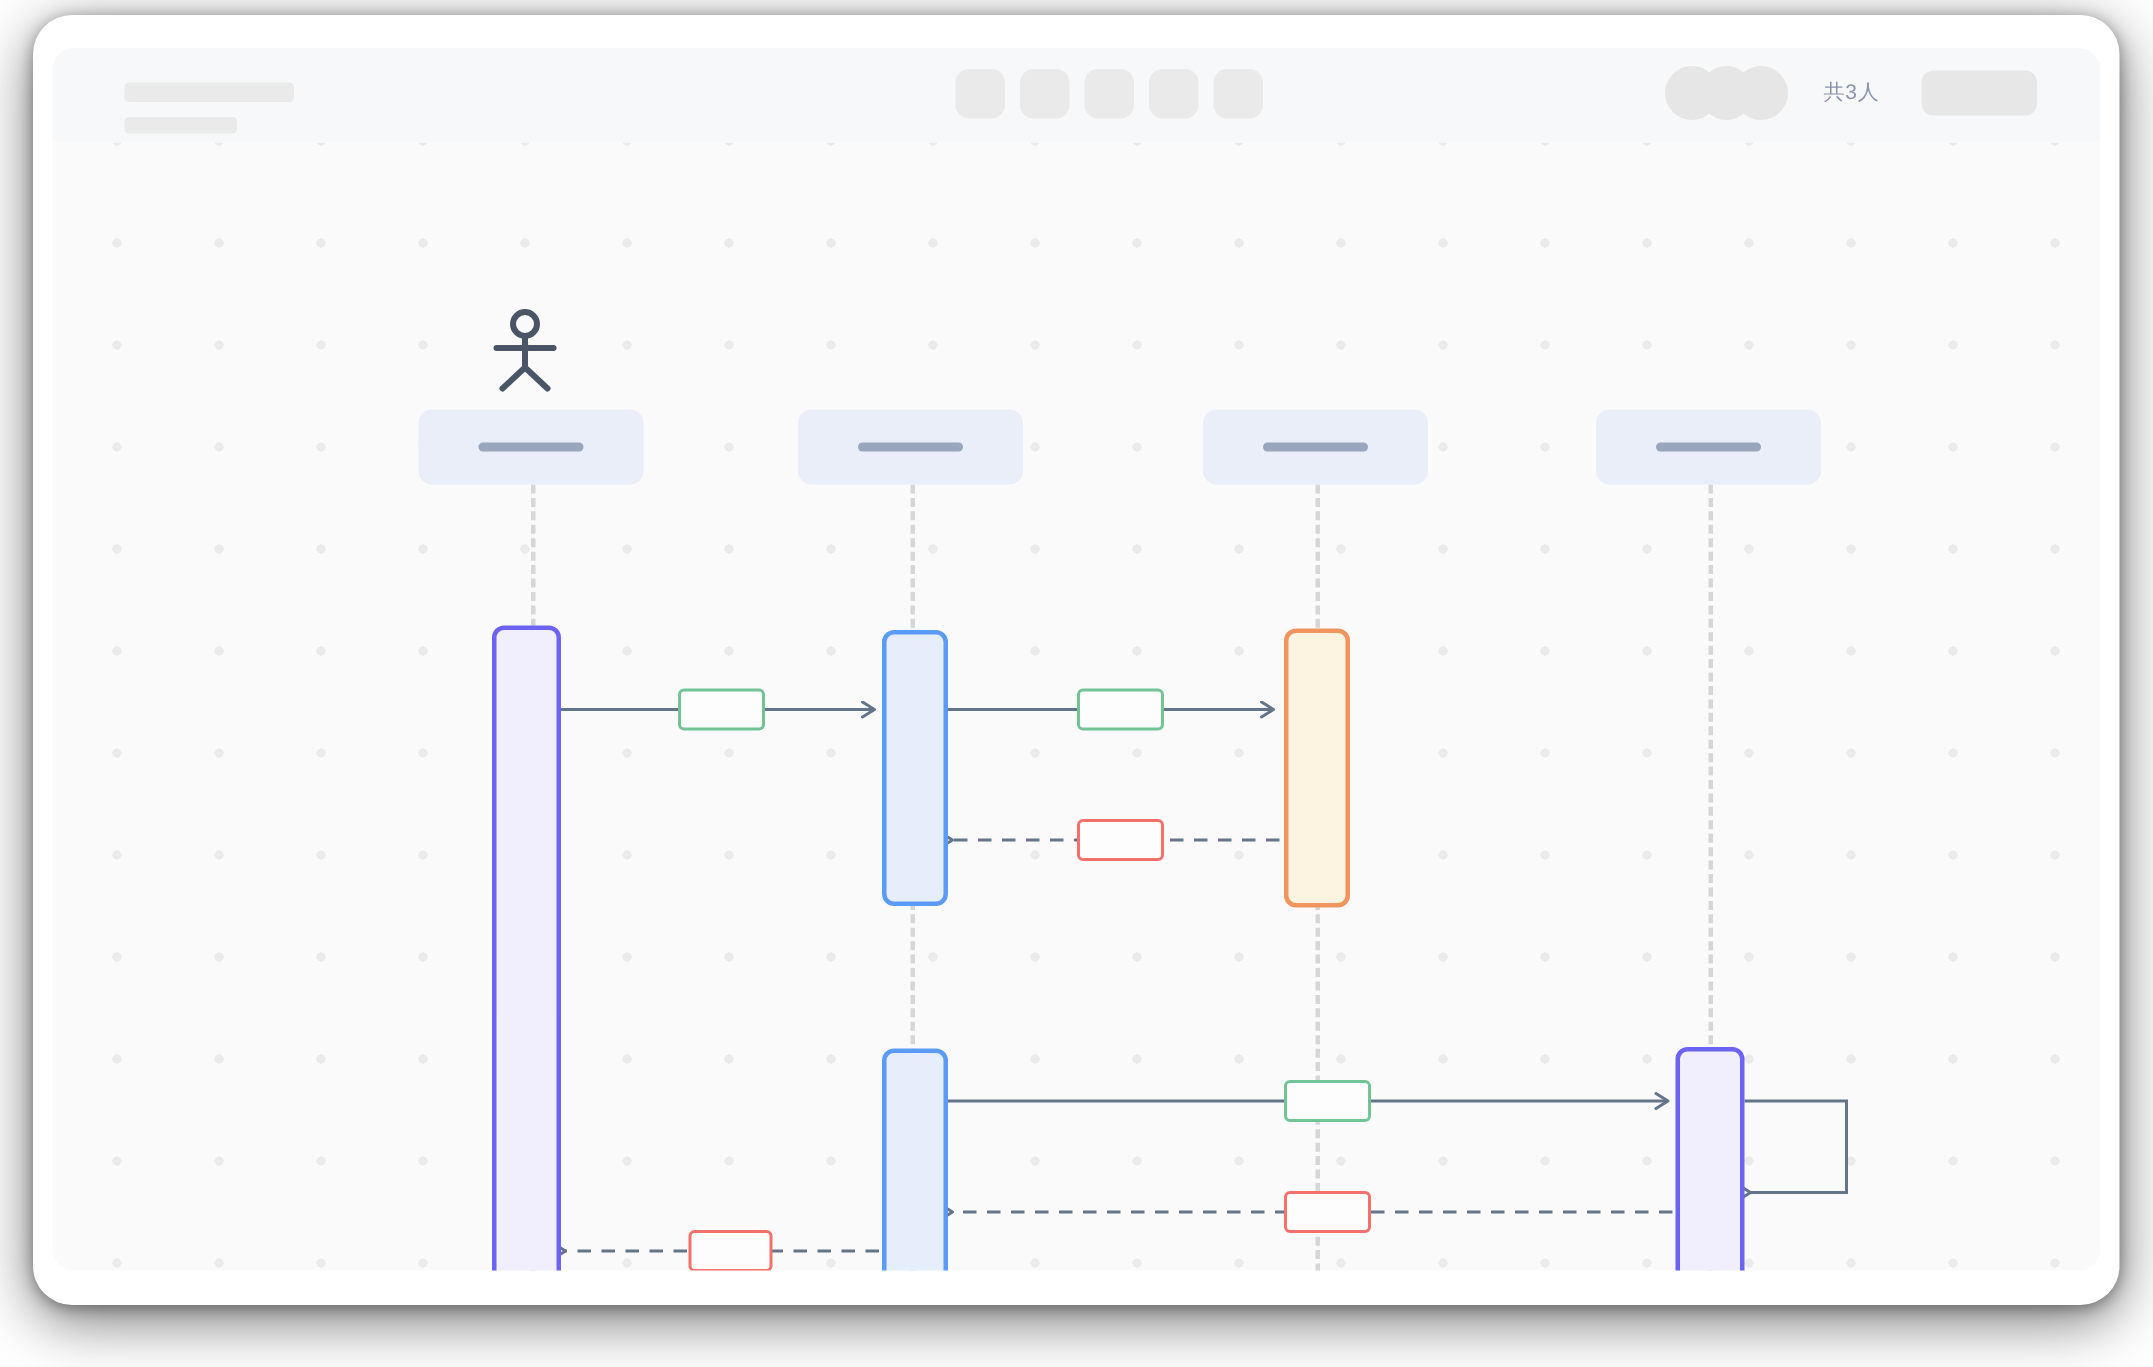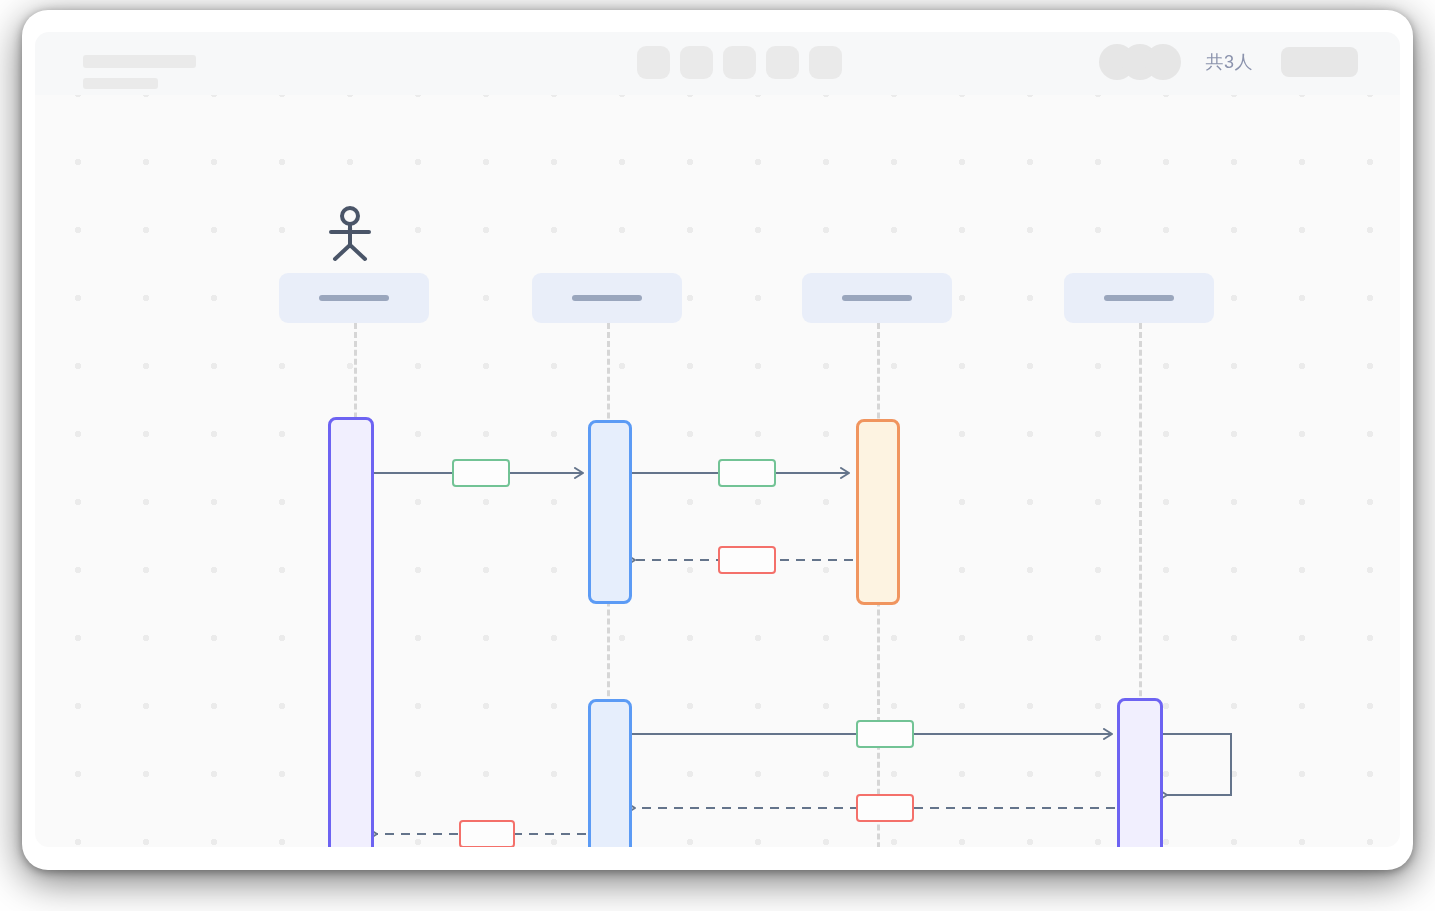--- a/index.html
+++ b/index.html
@@ -36,21 +36,21 @@
   #toolbar { position:absolute; left:602px; top:14px; display:flex; gap:10px; }
   .tool-btn { width:33px; height:33px; border-radius:9px; background:#eaeaea; }
 
   #collab { position:absolute; right:42px; top:12px; display:flex; align-items:center; }
   #avatars { position:relative; width:82px; height:36px; }
   .avatar { position:absolute; top:0; width:36px; height:36px; border-radius:50%; background:#e6e6e6; }
   .avatar.a1 { left:0; }
   .avatar.a2 { left:23px; }
   .avatar.a3 { left:46px; }
   #collab-count {
-    margin-left:24px; font-size:18px; color:#8b93ad; letter-spacing:.5px;
+    margin-left:24px; font-size:14px; color:#8b93ad; letter-spacing:.5px;
     white-space:nowrap;
   }
   #share-btn { margin-left:28px; width:77px; height:30px; border-radius:8px; background:#e7e7e7; }
 
   
   #canvas {
     position:absolute;
     left:13px; top:85px;
     width:1365px; height:752px;
     background-color:#fafafa;

